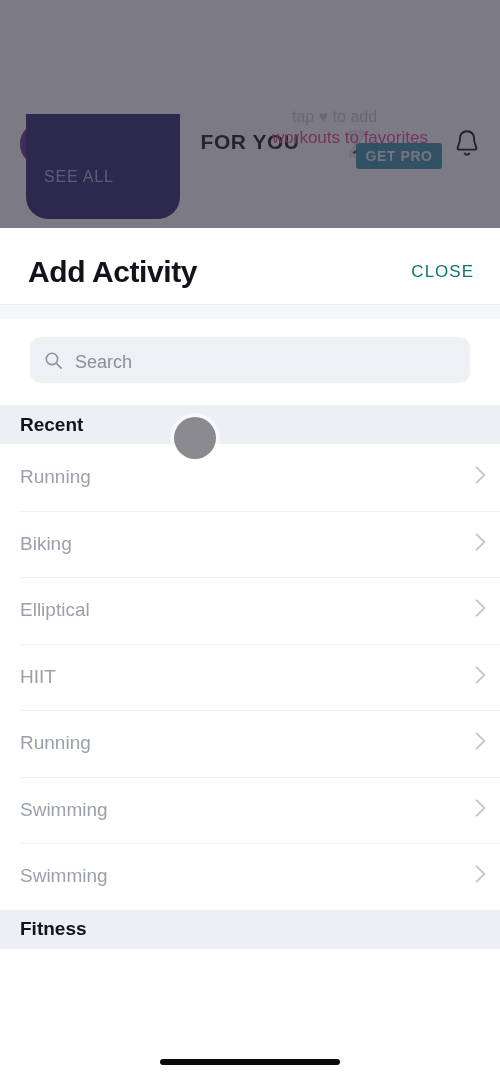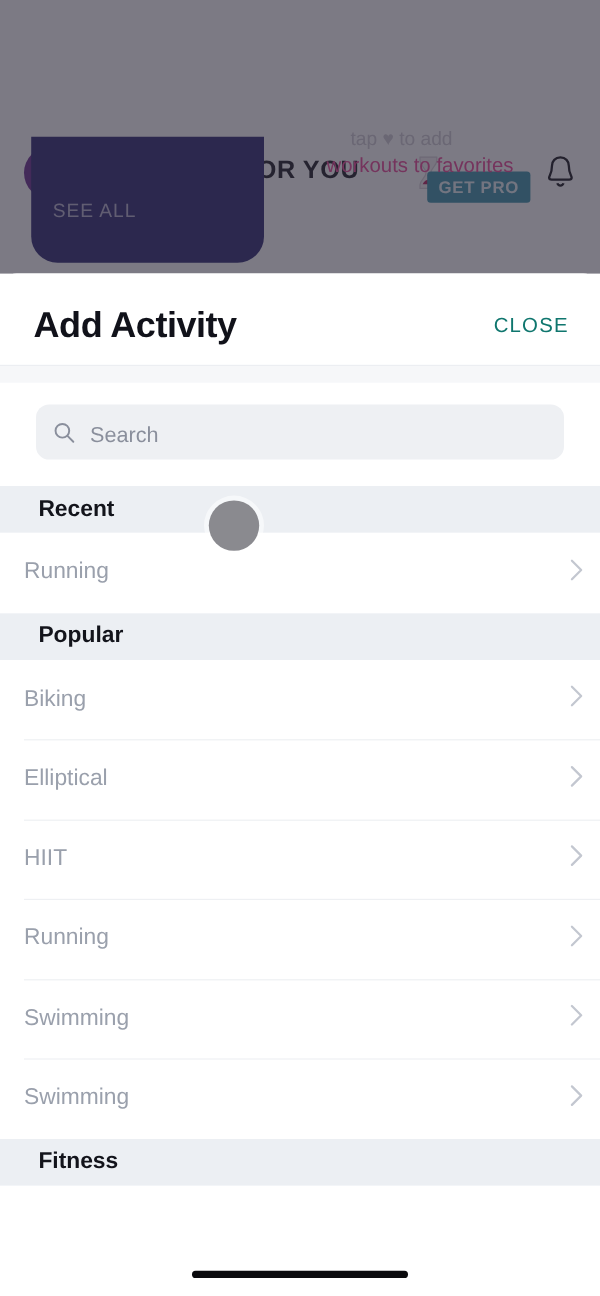--- a/index.html
+++ b/index.html
@@ -106,21 +106,21 @@
   }
   .bell {
     position: absolute;
     left: 452px; top: 72px;
     width: 30px; height: 32px;
   }
 
   .bg-card {
     position: absolute;
     left: 26px; top: 114px;
-    width: 194px; height: 105px;
+    width: 154px; height: 105px;
     background: #2d2972;
     border-bottom-left-radius: 22px;
     border-bottom-right-radius: 22px;
   }
   .bg-card-label {
     position: absolute;
     left: 18px; top: 54px;
     font-size: 16px;
     color: #b8b4cf;
     letter-spacing: 0.8px;
@@ -233,21 +233,21 @@
     width: 500px;
     bottom: 0;
     overflow: hidden;
     background: #ffffff;
   }
   .section-header {
     height: 39px;
     background: #eceff3;
     display: flex;
     align-items: center;
-    padding-left: 32px;
+    padding-left: 20px;
     box-sizing: border-box;
     font-size: 19px;
     font-weight: bold;
     color: #13141b;
   }
   .row {
     position: relative;
     height: 66.5px;
     background: #ffffff;
     display: flex;
@@ -375,21 +375,20 @@
       <div class="section-header">Recent</div>
       <div class="row">
         <span class="row-label">Running</span>
         <span class="chevron">
           <svg width="14" height="22" viewBox="0 0 12 20" fill="none" stroke="#c3c7d0" stroke-width="1.7" stroke-linecap="round" stroke-linejoin="round">
               <polyline points="2,3 9,10 2,17"></polyline>
             </svg>
         </span>
       </div>
 
-      <div class="section-header">Popular</div>
 
       <div class="row">
         <span class="row-label">Biking</span>
         <span class="chevron">
           <svg width="14" height="22" viewBox="0 0 12 20" fill="none" stroke="#c3c7d0" stroke-width="1.7" stroke-linecap="round" stroke-linejoin="round">
               <polyline points="2,3 9,10 2,17"></polyline>
             </svg>
         </span>
       </div>
       <div class="row">

